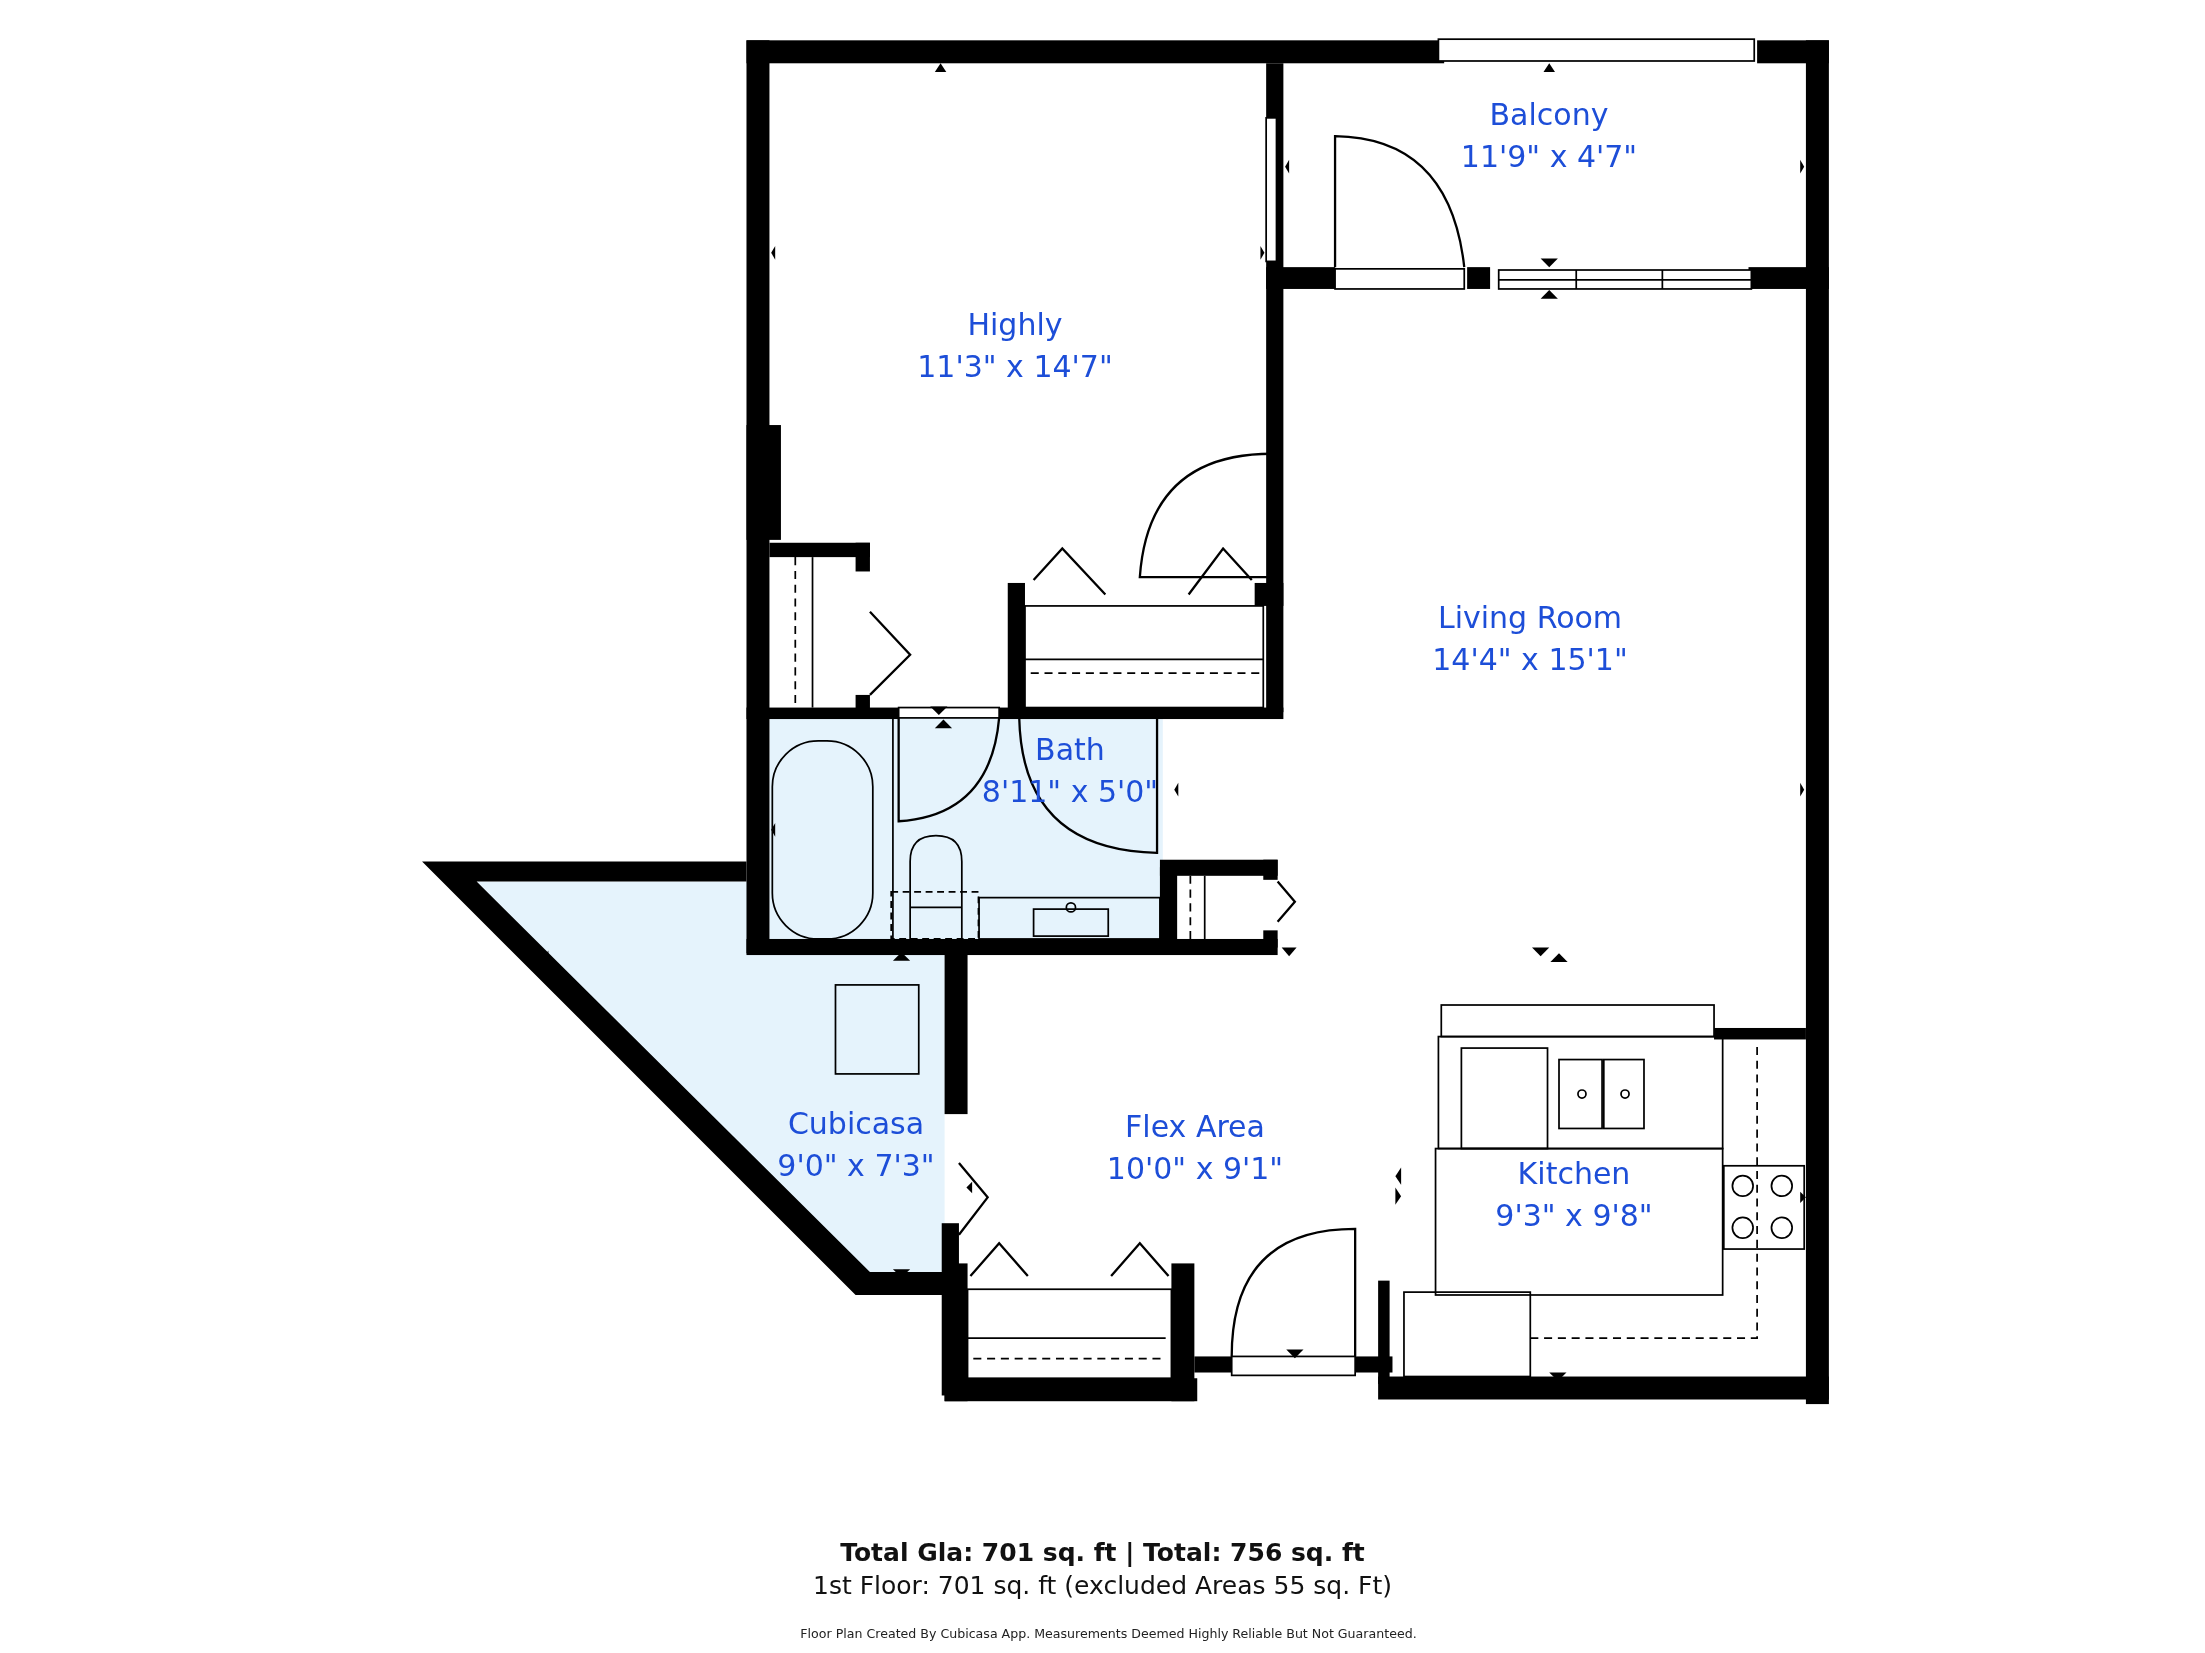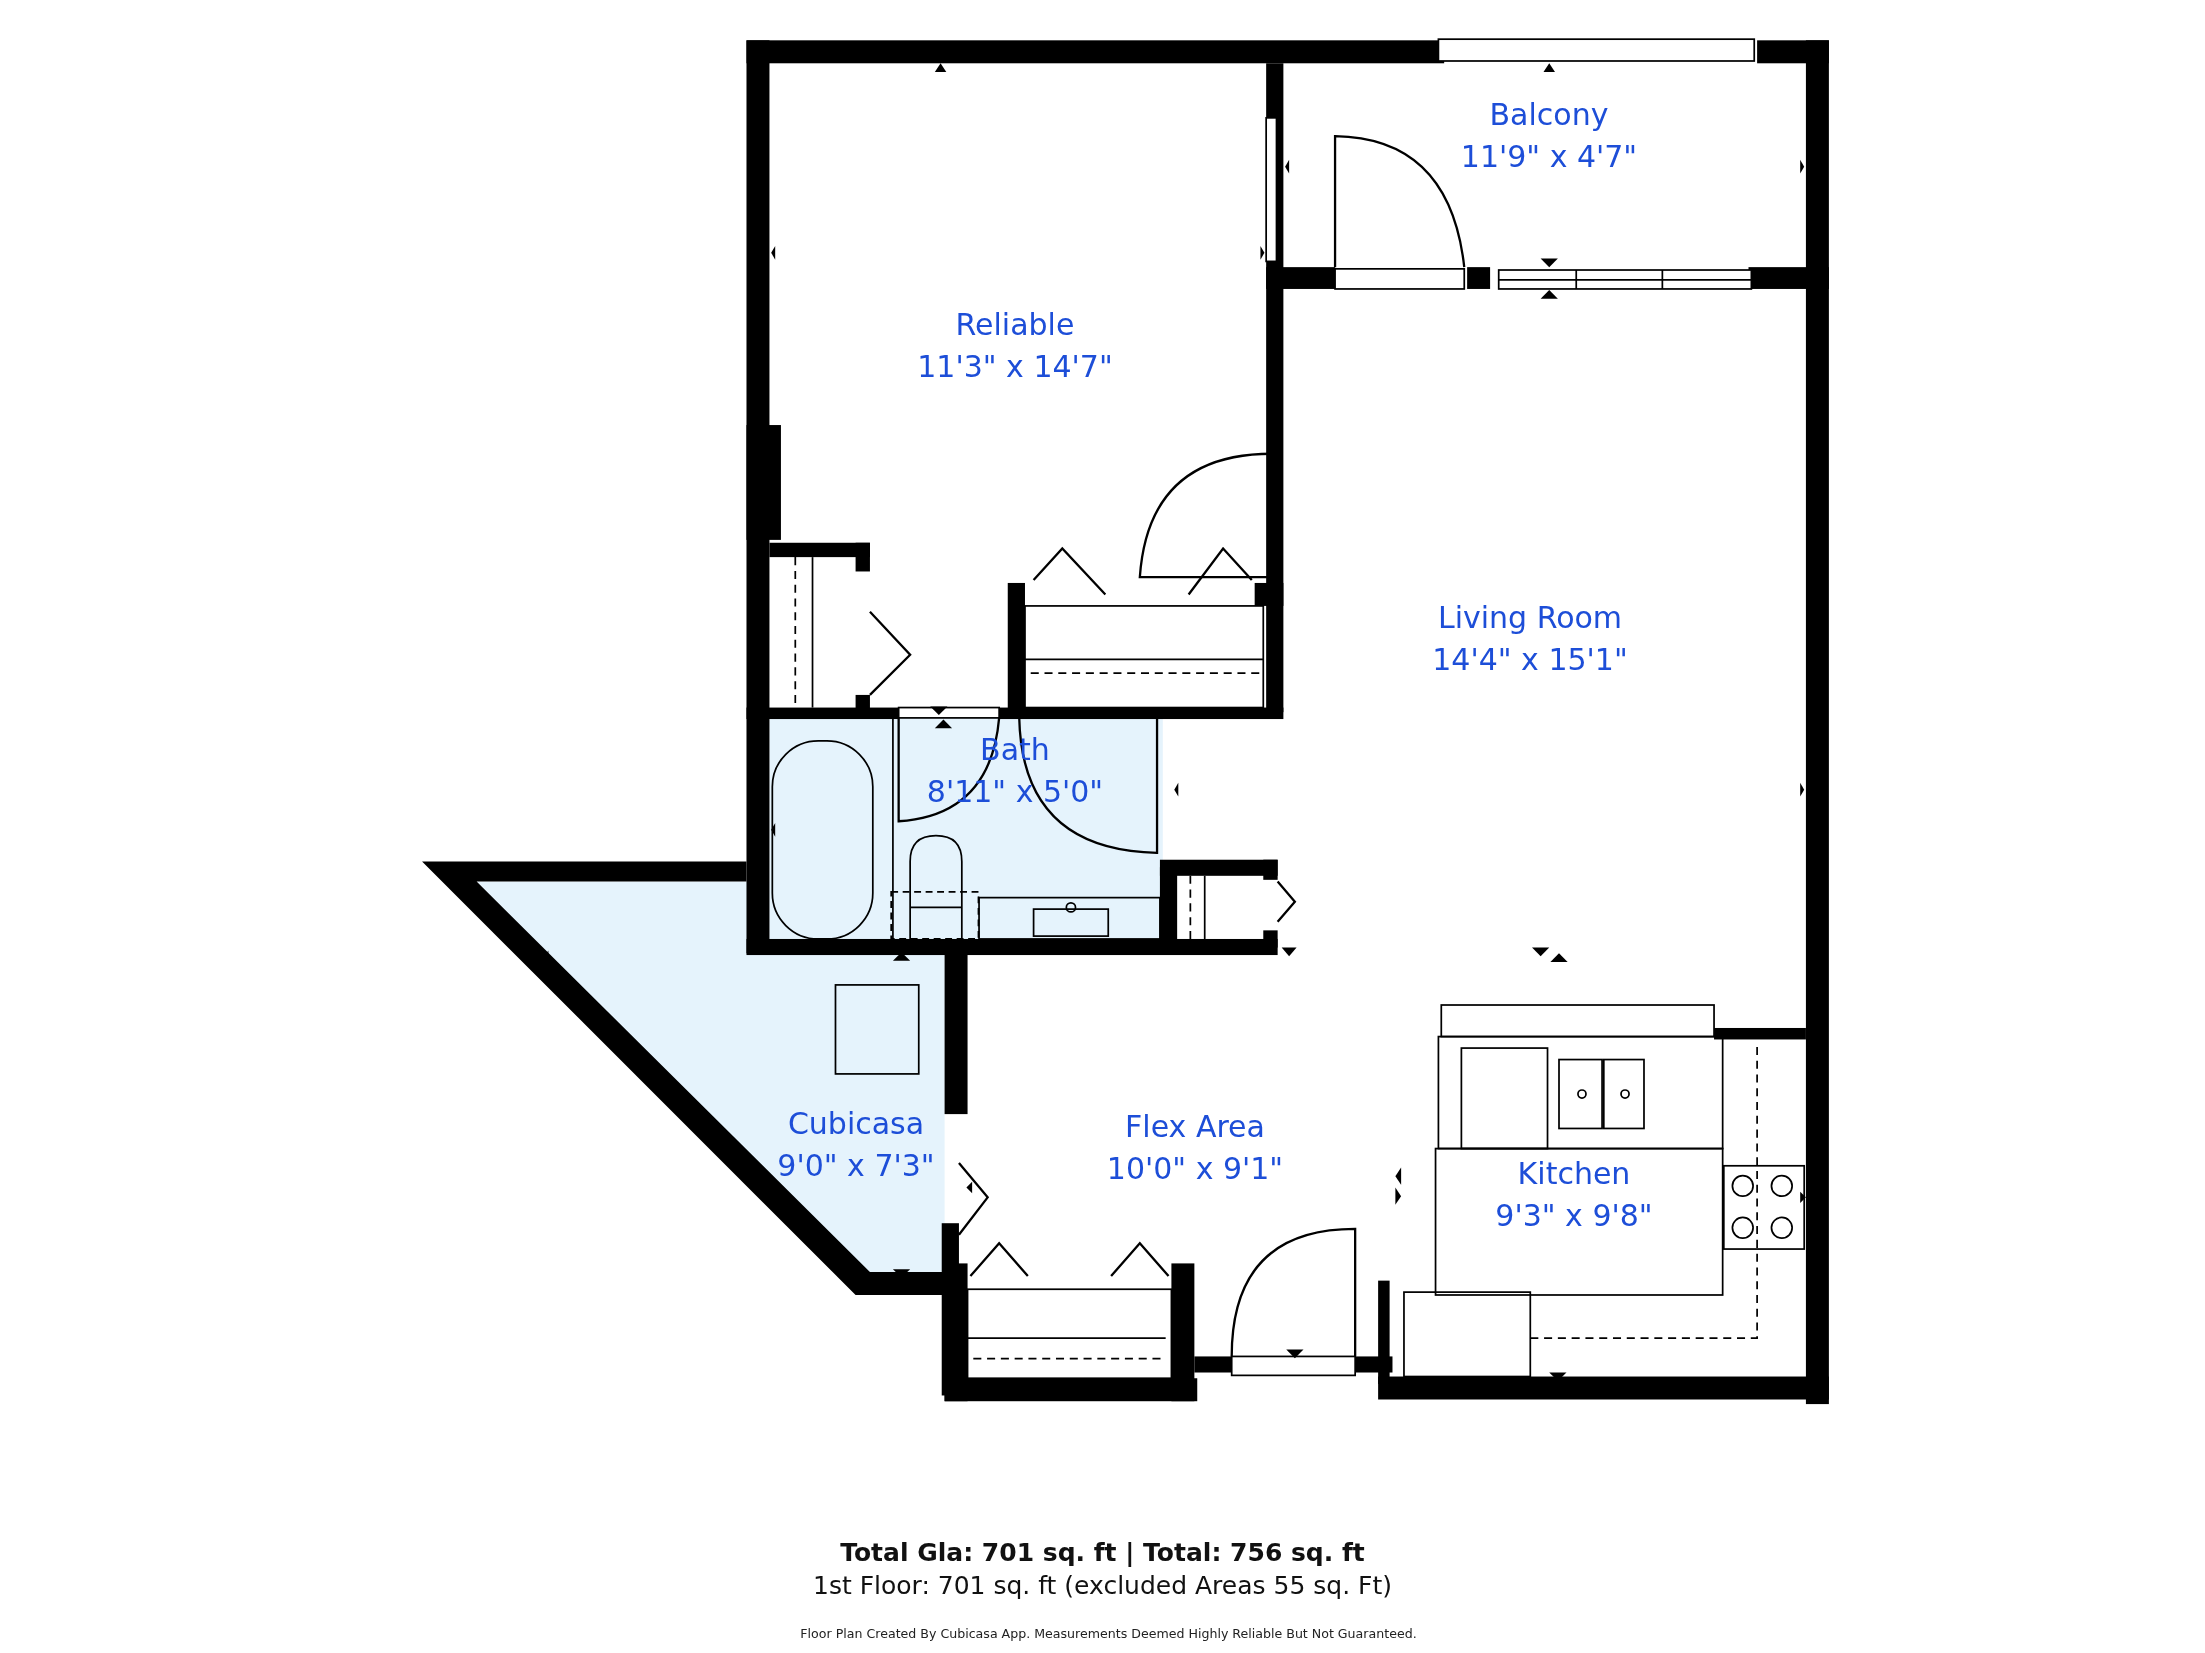--- a/index.html
+++ b/index.html
@@ -167,32 +167,32 @@
     <polygon points="2430,2048 2440,2033 2440,2063"></polygon>
     <polygon points="2440,2083 2430,2068 2430,2098"></polygon>
     <polygon points="2240,2350 2255,2365 2270,2350"></polygon>
     <polygon points="2698,2390 2713,2405 2728,2390"></polygon>
     <polygon points="3135,2075 3145,2085 3135,2095"></polygon>
     <polygon points="1683,2068 1693,2058 1693,2078"></polygon>
   </g>
 </svg>
 
 <div class="room-label" style="left:1015px; top:304px;">
-  <span class="name">Reliable</span>
+  <span class="name">Highly</span>
   <span class="dims">11'3" x 14'7"</span>
 </div>
 <div class="room-label" style="left:1549px; top:94px;">
   <span class="name">Balcony</span>
   <span class="dims">11'9" x 4'7"</span>
 </div>
 <div class="room-label" style="left:1530px; top:597px;">
   <span class="name">Living Room</span>
   <span class="dims">14'4" x 15'1"</span>
 </div>
-<div class="room-label" style="left:1015px; top:729px;">
+<div class="room-label" style="left:1070px; top:729px;">
   <span class="name">Bath</span>
   <span class="dims">8'11" x 5'0"</span>
 </div>
 <div class="room-label" style="left:856px; top:1103px;">
   <span class="name">Cubicasa</span>
   <span class="dims">9'0" x 7'3"</span>
 </div>
 <div class="room-label" style="left:1195px; top:1106px;">
   <span class="name">Flex Area</span>
   <span class="dims">10'0" x 9'1"</span>

